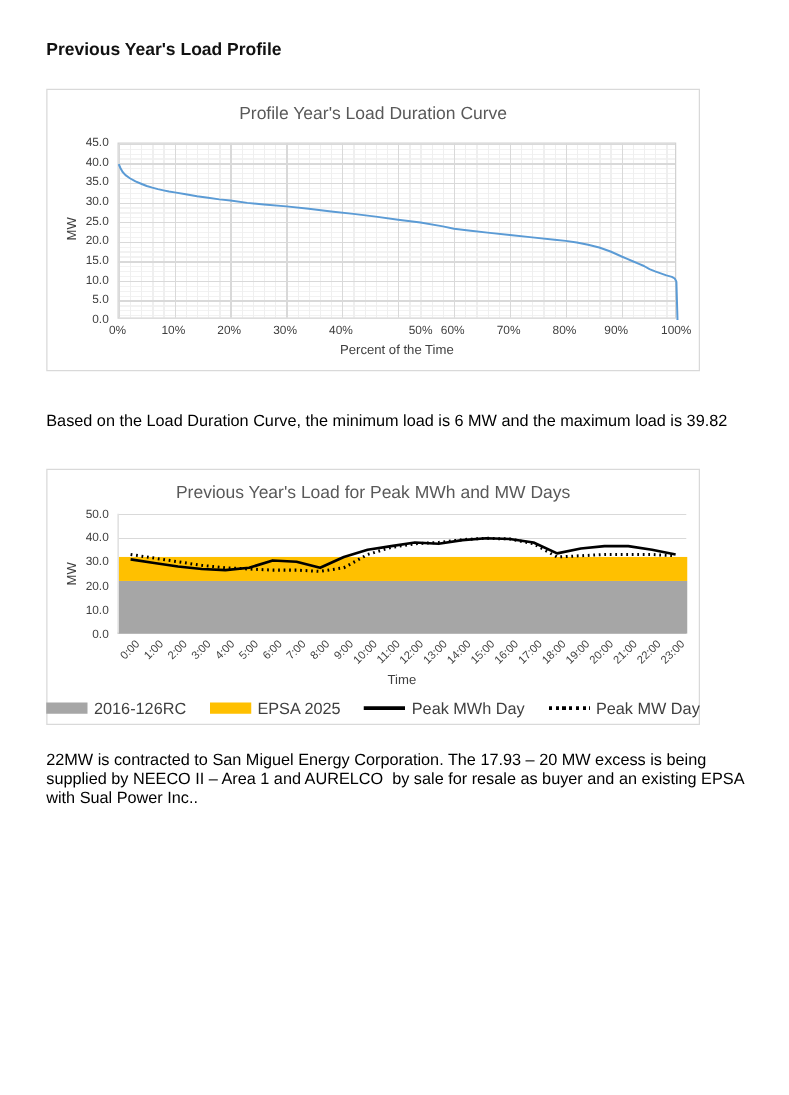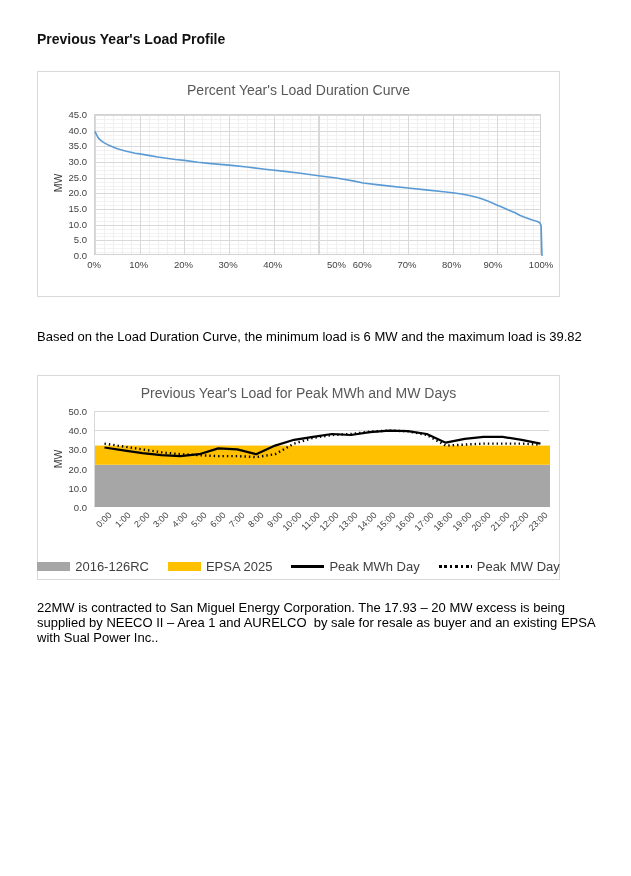--- a/index.html
+++ b/index.html
@@ -84,21 +84,21 @@
   #note1 { top:330px; }
   #note1 .tline + .tline { padding-left:33px; }
   #note2 { top:601px; }
 </style>
 </head>
 <body>
 
 <div class="heading">Previous Year's Load Profile</div>
 
 <div class="chart-frame" id="chart1">
-  <div class="chart-title">Percent Year's Load Duration Curve</div>
+  <div class="chart-title">Profile Year's Load Duration Curve</div>
   <div id="c1plot">
     <svg id="c1svg" width="447" height="141" viewBox="0 0 447 141">
         <polyline points="0.0,16.3 1.3,19.4 3.1,22.6 5.4,25.1 8.9,27.6 13.4,30.1 17.9,32.0 22.4,33.8 26.8,35.1 31.3,36.3 35.8,37.3 40.2,38.2 44.7,38.9 53.6,40.4 62.6,42.0 71.5,43.2 80.5,44.5 89.4,45.4 102.8,47.3 116.2,48.6 134.1,50.1 152.0,52.0 169.9,54.2 187.7,56.1 205.6,58.3 223.5,60.8 241.4,63.0 259.3,66.1 268.2,68.0 281.6,69.6 295.0,71.1 312.9,73.0 330.8,74.9 348.7,76.8 357.6,77.7 366.5,79.0 375.5,80.8 384.4,83.0 393.4,86.2 402.3,90.2 406.8,92.1 411.2,94.0 415.7,95.9 420.2,97.8 424.6,100.3 429.1,102.1 433.6,103.7 438.1,105.3 442.5,106.5 444.8,107.8 446.1,110.3 447.0,141.0" fill="none" stroke="#5B9BD5" stroke-width="1.6" stroke-linejoin="round"></polyline>
       </svg>
   </div>
   <div id="c1y">
       <span class="ytick" style="top: -5px;">45.0</span>
       <span class="ytick" style="top: 10.6667px;">40.0</span>
       <span class="ytick" style="top: 26.3333px;">35.0</span>
       <span class="ytick" style="top: 42px;">30.0</span>
@@ -116,20 +116,21 @@
       <span class="xtick" style="left: 89.4px;">20%</span>
       <span class="xtick" style="left: 134.1px;">30%</span>
       <span class="xtick" style="left: 178.8px;">40%</span>
       <span class="xtick" style="left: 223.5px; margin-left: 19px;">50%</span>
       <span class="xtick" style="left: 268.2px;">60%</span>
       <span class="xtick" style="left: 312.9px;">70%</span>
       <span class="xtick" style="left: 357.6px;">80%</span>
       <span class="xtick" style="left: 399px;">90%</span>
       <span class="xtick" style="left: 447px;">100%</span>
     </div>
+  <div class="xlab">Percent of the Time</div>
 </div>
 
 <div class="note" id="note1">
     <div class="tline">Based on the Load Duration Curve, the minimum load is 6 MW and the maximum load is 39.82</div>
   </div>
 
 <div class="chart-frame" id="chart2">
   <div class="chart-title">Previous Year's Load for Peak MWh and MW Days</div>
   <div id="c2plot">
     <svg id="c2svg" width="455" height="96" viewBox="0 0 455 96">
@@ -167,20 +168,21 @@
       <span class="rotcat" style="right: 170.146px; top: 134px;">15:00</span>
       <span class="rotcat" style="right: 151.188px; top: 134px;">16:00</span>
       <span class="rotcat" style="right: 132.229px; top: 134px;">17:00</span>
       <span class="rotcat" style="right: 113.271px; top: 134px;">18:00</span>
       <span class="rotcat" style="right: 94.3125px; top: 134px;">19:00</span>
       <span class="rotcat" style="right: 75.3542px; top: 134px;">20:00</span>
       <span class="rotcat" style="right: 56.3958px; top: 134px;">21:00</span>
       <span class="rotcat" style="right: 37.4375px; top: 134px;">22:00</span>
       <span class="rotcat" style="right: 18.4792px; top: 134px;">23:00</span>
     </div>
+  <div class="xlab">Time</div>
   <div id="c2legend">
       <div class="lg-item">
         <span class="sw-area" style="background: rgb(166, 166, 166);"></span>
         <span class="lg-label">2016-126RC</span>
       </div>
       <div class="lg-item">
         <span class="sw-area" style="background: rgb(255, 192, 0);"></span>
         <span class="lg-label">EPSA 2025</span>
       </div>
       <div class="lg-item">

